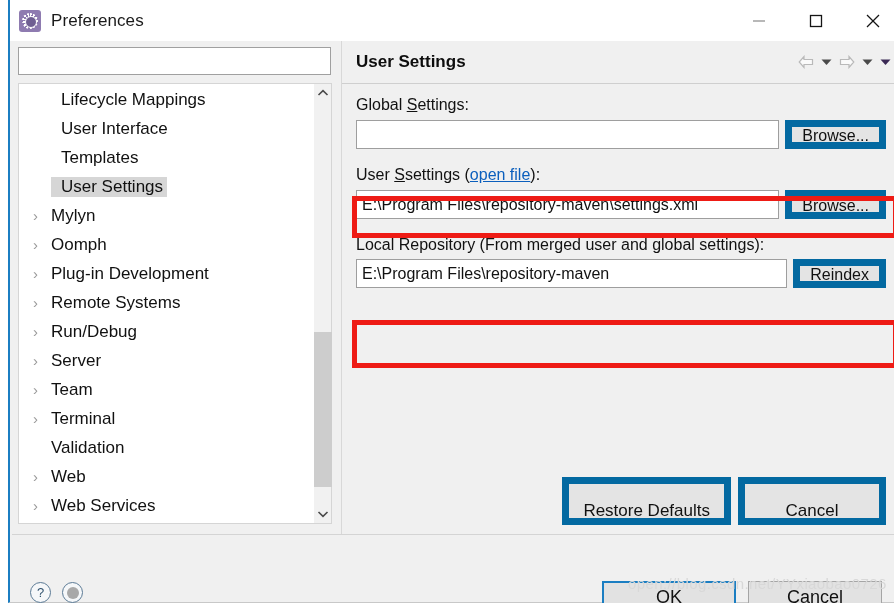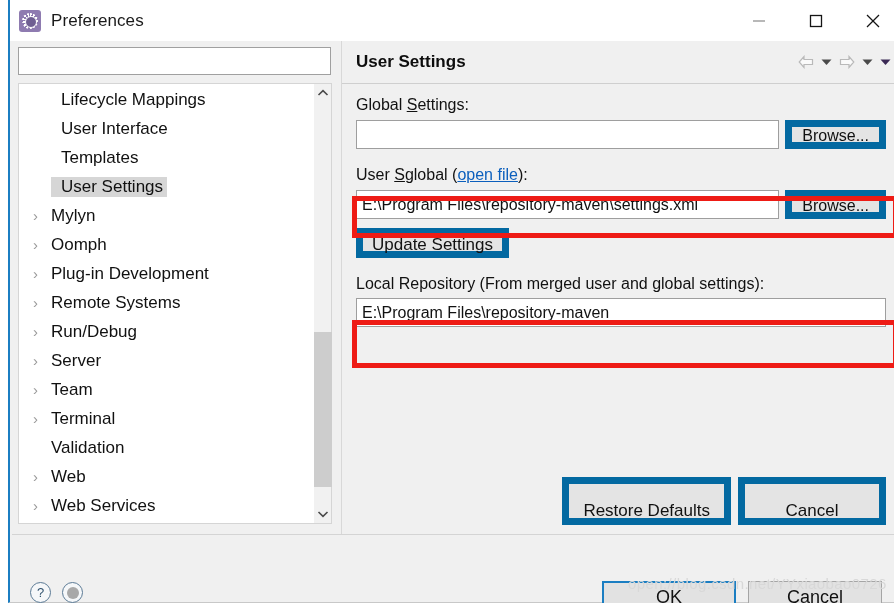--- a/index.html
+++ b/index.html
@@ -489,35 +489,33 @@
         <span>Global </span><u>S</u><span>ettings:</span>
       </div>
       <div class="row">
         <input class="text-input" type="text" value="" style="">
         <button class="btn wide">Browse...</button>
       </div>
 
       <div class="gap-a"></div>
 
       <div class="field-label">
-        <span>User </span><u>S</u><span>global (</span><span class="link">open file</span><span>):</span>
+        <span>User </span><u>S</u><span>settings (</span><span class="link">open file</span><span>):</span>
       </div>
       <div class="row">
         <input class="text-input" type="text" value="E:\Program Files\repository-maven\settings.xml" style="">
         <button class="btn wide">Browse...</button>
       </div>
-      <div class="update-row">
-        <button class="btn btn-update">Update Settings</button>
-      </div>
 
       <div class="gap-a"></div>
 
       <div class="local-label">Local Repository (From merged user and global settings):</div>
       <div class="row">
         <input class="text-input" type="text" value="E:\Program Files\repository-maven" style="">
+        <button class="btn wide">Reindex</button>
       </div>
 
       <div class="panel-footer">
         <button class="btn btn-footer" id="restore-defaults-button">Restore Defaults</button>
         <button class="btn btn-footer" id="apply-button">Cancel</button>
       </div>
     </div>
   </div>
 
   <div class="redbox" id="redbox-user"></div>

